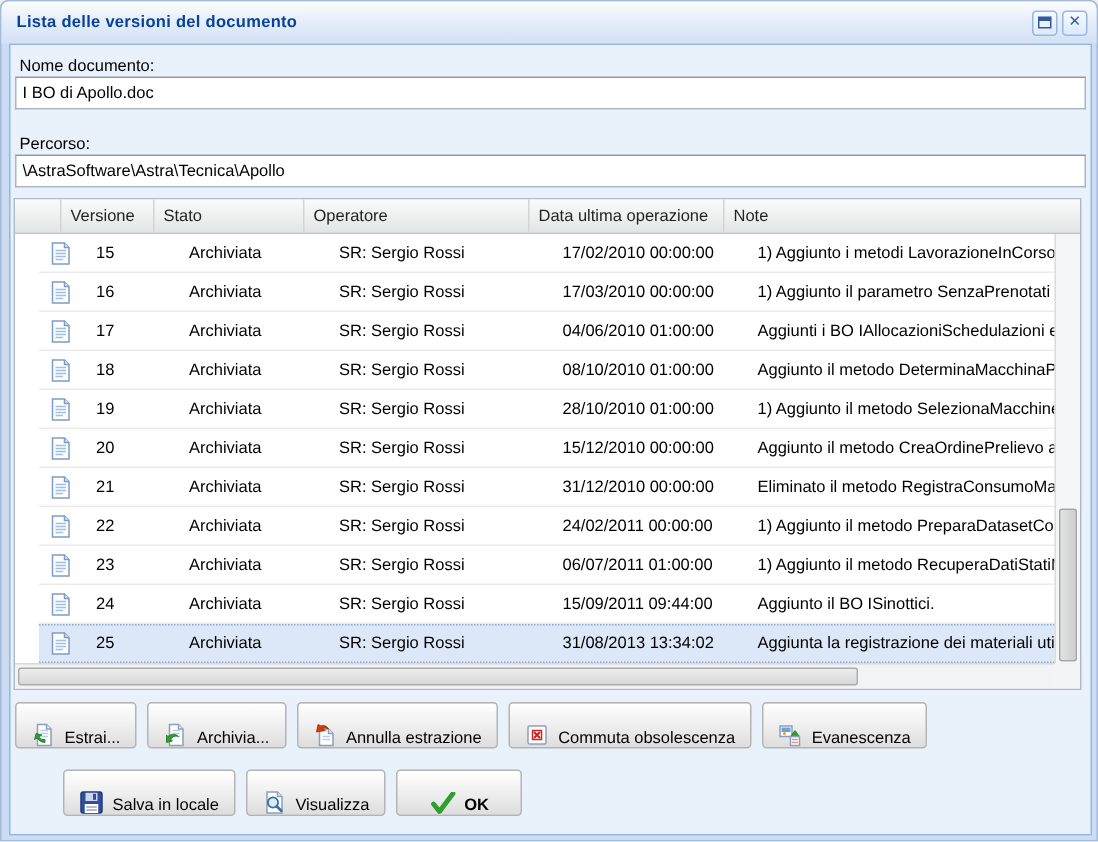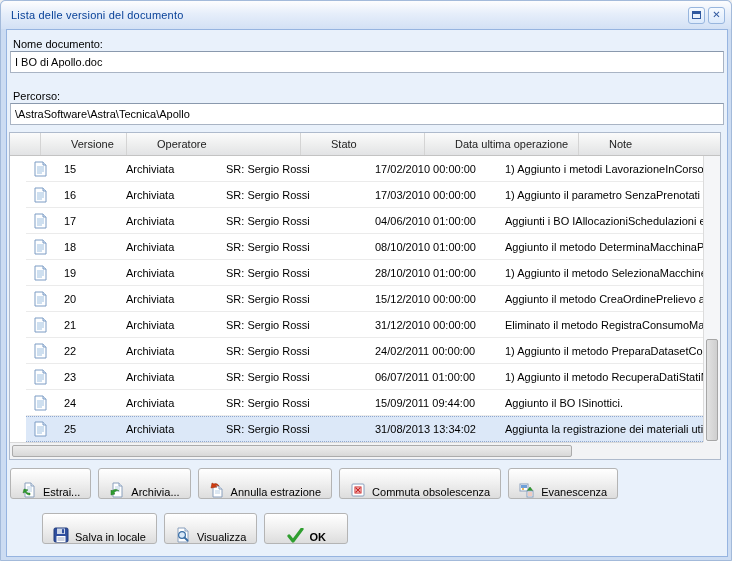--- a/index.html
+++ b/index.html
@@ -4,39 +4,39 @@
 <style>
   * { margin:0; padding:0; box-sizing:border-box; }
   html,body { width:732px; height:561px; font-family:"Liberation Sans","DejaVu Sans",sans-serif; font-size:11px; color:#000; background:#f0f0f0; }
   #stage { position:relative; width:732px; height:561px; overflow:hidden; }
 
   
   .window { position:absolute; inset:0; background:#ccdcf2; border:1px solid #a3bada; border-radius:5px 5px 0 0; }
   .titlebar { position:absolute; left:0; top:0; right:0; height:28px;
               background:linear-gradient(#fdfdfe, #e6eefa 45%, #d3e1f5); border-radius:5px 5px 0 0;
               display:flex; align-items:center; padding:0 6px 0 10px; }
-  .title { font-weight:normal; color:#084198; letter-spacing:.2px; }
+  .title { font-weight:bold; color:#084198; letter-spacing:.2px; }
   .win-tools { margin-left:auto; display:flex; gap:3px; }
   .tool-btn { width:17px; height:17px; background:linear-gradient(#f6faff,#dceafc); border:1px solid #98b6de; border-radius:3px;
               display:flex; align-items:center; justify-content:center; cursor:default; }
   .maxi-glyph { width:9px; height:8px; border:1px solid #30599f; border-top:3px solid #30599f; background:#eaf2fc; }
   .close-glyph { color:#30599f; font-weight:bold; font-size:10px; line-height:1; }
 
   
   .window-body { position:absolute; left:5px; top:28px; width:722px; height:528px;
                  background:#e9f1fb; border:1px solid #96b4e0; }
 
   .form-label { position:absolute; left:6px; color:#000; }
   .text-field { position:absolute; left:3px; width:714px; height:22px; border:1px solid #a9b4c4; border-top-color:#8a99ad;
                 background:#fff; padding:0 4px; font:11px "Liberation Sans","DejaVu Sans",sans-serif; color:#000; }
 
   
   .grid { position:absolute; left:2px; top:102px; width:712px; height:328px; background:#fff; border:1px solid #aebacc; }
   .grid-header { position:absolute; left:0; top:0; right:0; height:23px; display:flex;
-                 background:linear-gradient(#fbfbfb,#eceded 60%,#e2e3e5); border-bottom:1px solid #c3c3c3;gap:24px; }
+                 background:linear-gradient(#fbfbfb,#eceded 60%,#e2e3e5); border-bottom:1px solid #c3c3c3; }
   .hcell { height:100%; line-height:22px; padding-left:6px; border-right:1px solid #d4d4d4; color:#222;
            white-space:nowrap; overflow:hidden; cursor:default; }
   .grid-viewport { position:absolute; left:16px; top:23px; width:693px; height:288px; overflow:hidden; background:#fff; }
   .grid-row { display:flex; height:26px; align-items:center; border-bottom:1px solid #ebebeb; background:#fff; cursor:default; }
   .grid-row.selected { background:#dce8f8; border-top:1px dotted #8fa8cf; border-bottom:1px dotted #8fa8cf; }
   .cell { white-space:nowrap; overflow:hidden; padding-left:7px; }
   .c-icon { width:31px; padding-left:8px; display:flex; align-items:center; }
   .c-version { width:62px; }
   .c-stato { width:100px; }
   .c-operatore { width:150px; }
@@ -91,22 +91,22 @@
       <div class="form-label" style="top:8px;">Nome documento:</div>
       <input class="text-field" style="top: 21px;" type="text" value="I BO di Apollo.doc">
 
       <div class="form-label" style="top:60px;">Percorso:</div>
       <input class="text-field" style="top: 73px;" type="text" value="\AstraSoftware\Astra\Tecnica\Apollo">
 
       <div class="grid">
         <div class="grid-header">
           <div class="hcell h-icon"></div>
           <div class="hcell h-version">Versione</div>
+          <div class="hcell h-stato">Stato</div>
           <div class="hcell h-operatore">Operatore</div>
-          <div class="hcell h-stato">Stato</div>
           <div class="hcell h-data">Data ultima operazione</div>
           <div class="hcell h-note">Note</div>
         </div>
 
         <div class="grid-viewport">
   <div class="grid-row">
     <div class="cell c-icon">
       <svg width="13" height="16" viewBox="0 0 13 16">
         <path d="M1 1h8l3 3v11H1z" fill="#fdfeff" stroke="#7d9cc4"></path>
         <path d="M9 1v3h3" fill="#dce9f8" stroke="#7d9cc4"></path>

